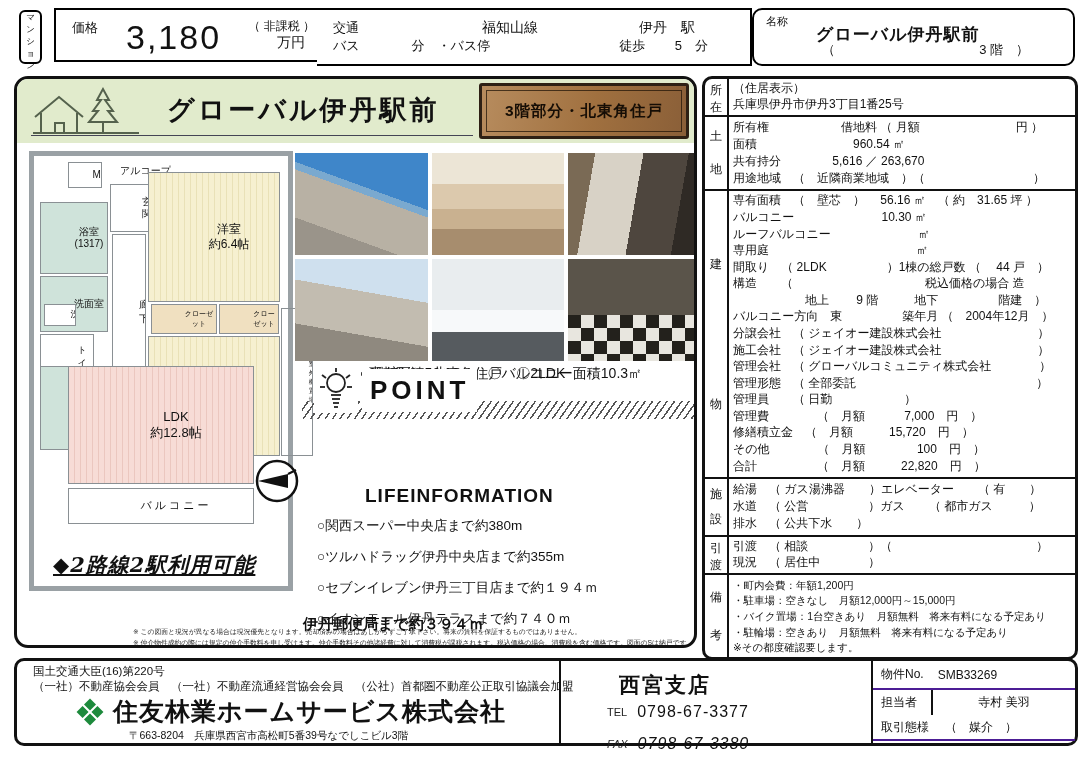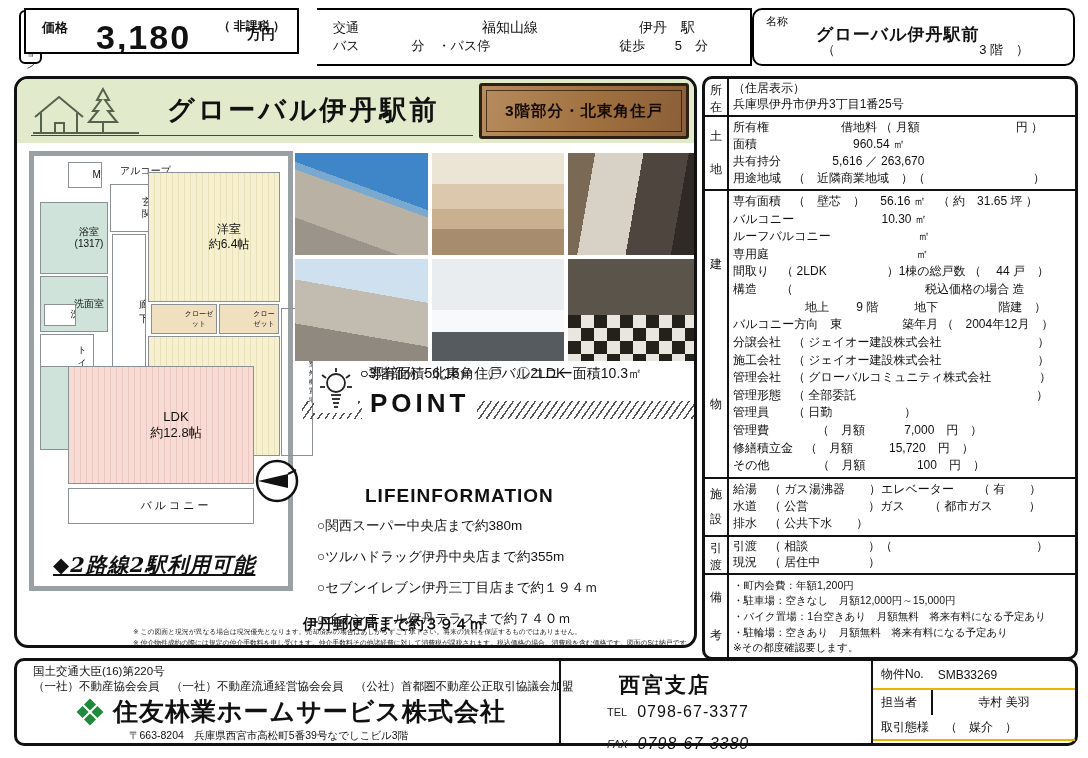--- a/index.html
+++ b/index.html
@@ -3,21 +3,21 @@
 <meta charset="utf-8">
 <style>
   * { margin:0; padding:0; box-sizing:border-box; }
   body { background:#888; font-family:"Liberation Sans","DejaVu Sans",sans-serif; }
   #page { position:relative; width:1088px; height:758px; background:#fff; overflow:hidden; color:#111; }
 
   
   .hbox { position:absolute; border:2px solid #000; background:#fff; }
   #tab-mansion { left:19px; top:10px; width:23px; height:54px; border-radius:6px; font-size:8.5px; }
   .vtext { display:flex; flex-direction:column; align-items:center; justify-content:space-around; height:100%; }
-  #box-price { left:24px; top:8px; width:275px; height:46px;font-weight:bold; }
+  #box-price { left:54px; top:8px; width:275px; height:54px; }
   #box-transport { left:317px; top:8px; width:435px; height:58px; border-left:none; }
   #box-name { left:752px; top:8px; width:323px; height:58px; border-radius:10px; }
   .lbl { position:absolute; font-size:13px; }
   #price-value { position:absolute; left:70px; top:8px; font-size:34px; letter-spacing:2px; }
   #price-tax { position:absolute; right:12px; top:8px; font-size:12px; }
   #price-unit { position:absolute; right:22px; bottom:8px; font-size:14px; }
   #line-name { position:absolute; left:165px; top:9px; font-size:14px; }
   #station { position:absolute; right:55px; top:9px; font-size:14px; }
   #bus-row { position:absolute; left:16px; bottom:9px; font-size:13px; white-space:pre; }
   #walk-row { position:absolute; right:42px; bottom:9px; font-size:13px; white-space:pre; }
@@ -65,21 +65,21 @@
   .p4 { background:linear-gradient(190deg,#cfe0ee 0 35%,#c2bcb0 35% 70%,#8f897f 70%); }
   .p5 { background:linear-gradient(180deg,#e9edef 0 50%,#f7f9fa 50% 72%,#565b5f 72%); }
   .p6 { background:linear-gradient(180deg,#5a544a 0 55%,#3e3a33 55%); }
   .checker { position:absolute; left:0; bottom:0; width:100%; height:45%;
              background:repeating-conic-gradient(#e8e6df 0 90deg,#23211c 0 180deg); background-size:26px 26px; }
 
   
   #point { position:absolute; left:285px; top:286px; width:398px; height:116px; }
   #point-hatch { position:absolute; left:0; top:36px; right:0; height:18px;
                  background:repeating-linear-gradient(125deg,transparent 0 4.5px,#555 4.5px 6px); }
-  #point-title { position:absolute; left:60px; top:17px; font-size:26px; font-weight:900; letter-spacing:4px;
+  #point-title { position:absolute; left:60px; top:4px; font-size:26px; font-weight:900; letter-spacing:4px;
                  background:#fff; padding:6px 8px; z-index:1; }
   #point-bulb { position:absolute; left:12px; top:2px; z-index:1; background:#fff; }
   .point-item { position:absolute; left:58px; font-size:14px; }
 
   
   #life { position:absolute; left:300px; top:406px; width:380px; }
   #life-title { font-size:19px; font-weight:900; letter-spacing:1px; margin-left:48px; margin-bottom:10px; }
   .life-item { font-size:13.5px; margin-bottom:13px; }
   #life-highlight { position:absolute; left:286px; top:536px; font-size:15px; font-weight:bold; z-index:2; }
   .disc { position:absolute; left:116px; width:566px; font-size:6.8px; color:#222; white-space:nowrap; overflow:hidden; }
@@ -108,21 +108,21 @@
   #f-company { display:flex; align-items:center; gap:8px; margin-left:42px; margin-top:1px; }
   #f-company-name { font-size:25px; font-weight:700; letter-spacing:1px; }
   #f-addr { font-size:10.5px; margin-left:96px; margin-top:1px; }
   #f-mid { position:absolute; left:542px; top:0; width:312px; height:100%; border-left:2px solid #111; }
   #f-branch { position:absolute; left:58px; top:10px; font-size:21px; font-weight:800; letter-spacing:2px; }
   .f-telrow { position:absolute; left:46px; font-size:15px; display:flex; gap:10px; }
   .f-telrow .tl { font-size:11px; align-self:center; color:#222; }
   .f-telrow .tn { font-size:16px; letter-spacing:1px; }
   #f-tel { top:42px; } #f-fax { top:74px;font-style:italic; }
   #f-right { position:absolute; left:854px; top:0; right:0; height:100%; border-left:2px solid #111; }
-  .fr-row { position:relative; border-bottom:2px solid #eab308; display:flex; align-items:center; font-size:12px; }
+  .fr-row { position:relative; border-bottom:2px solid #4c1d95; display:flex; align-items:center; font-size:12px; }
   #fr-no { height:29px; } #fr-deal { height:26px; }
   #fr-agent { height:25px; border-bottom:none; }
   .fr-lab { padding-left:8px; white-space:pre; }
   #fr-no .fr-val { margin-left:14px; }
   #fr-agent .fr-lab { width:60px; border-right:2px solid #111; height:100%; display:flex; align-items:center; }
   #fr-agent .fr-val { flex:1; text-align:center; }
 </style>
 </head>
 <body>
 
@@ -346,20 +346,21 @@
           <div class="prow">　　　　　　地上　　 9 階　　　地下　　　　　階建　）</div>
           <div class="prow">バルコニー方向　東　　　　　築年月 （　2004年12月　）</div>
           <div class="prow">分譲会社　（ ジェイオー建設株式会社　　　　　　　　）</div>
           <div class="prow">施工会社　（ ジェイオー建設株式会社　　　　　　　　）</div>
           <div class="prow">管理会社　（ グローバルコミュニティ株式会社　　　　）</div>
           <div class="prow">管理形態　（ 全部委託　　　　　　　　　　　　　　　）</div>
           <div class="prow">管理員　　（ 日勤　　　　　　）</div>
           <div class="prow">管理費　　　　（　月額　　　 7,000　円　）</div>
           <div class="prow">修繕積立金　（　月額　　　15,720　円　）</div>
           <div class="prow">その他　　　　（　月額　　　　 100　円　）</div>
+          <div class="prow">合計　　　　　（　月額　　　22,820　円　）</div>
         </div>
     </div>
     <div class="sec" id="sec-shisetsu">
       <div class="vtag">
           <span>施</span>
           <span>設</span>
         </div>
       <div class="rows">
           <div class="prow">給湯　（ ガス湯沸器　　）エレベーター　　（ 有　　）</div>
           <div class="prow">水道　（ 公営　　　　　）ガス　　（ 都市ガス　　　）</div>

